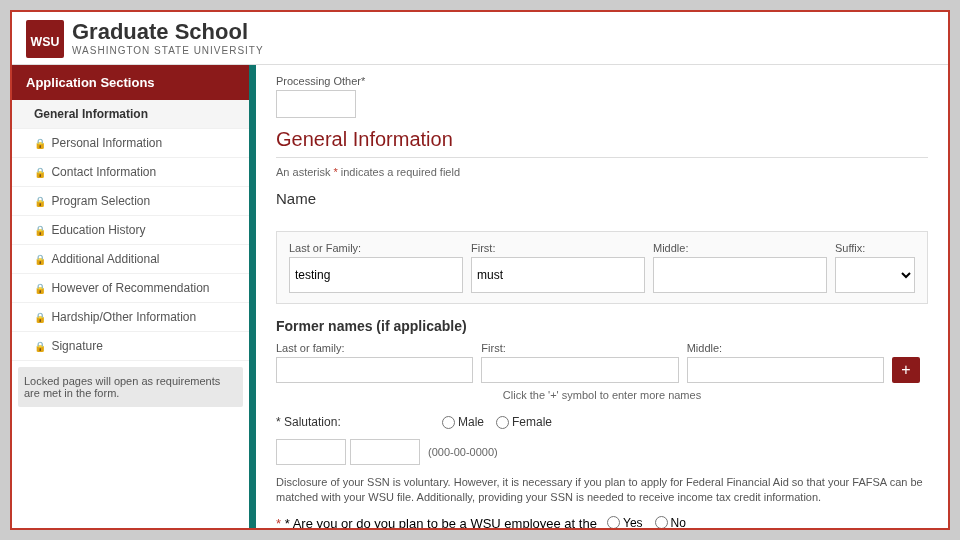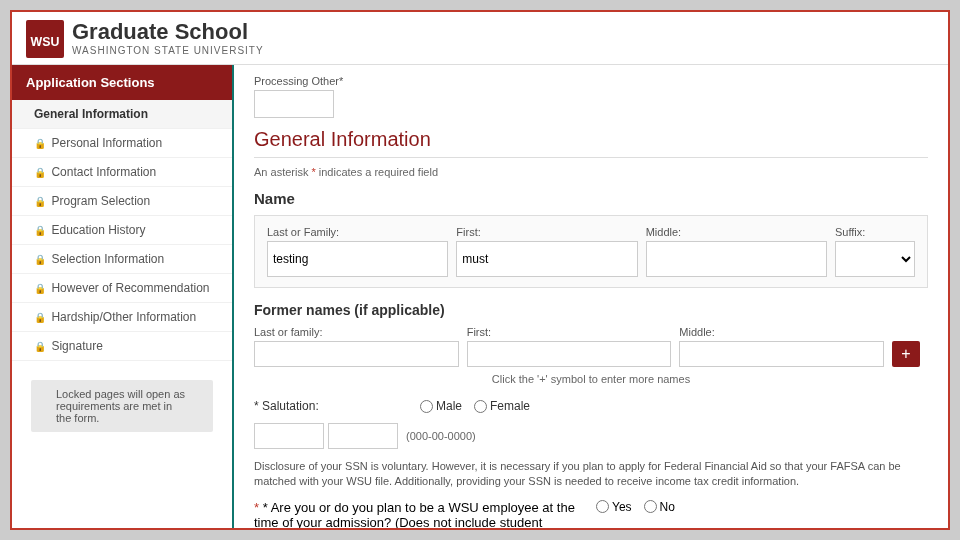--- a/index.html
+++ b/index.html
@@ -44,23 +44,23 @@
       letter-spacing: 1px;
       text-transform: uppercase;
     }
     .main-content {
       display: flex;
       flex: 1;
       overflow: hidden;
     }
     
     .sidebar {
-      width: 222px;
+      width: 244px;
       background: #fff;
-      border-right: 2px solid #0f766e;
+      border-right: 7px solid #0f766e;
       flex-shrink: 0;
       overflow-y: auto;
     }
     .sidebar-title {
       background: #8b1a1a;
       color: #fff;
       padding: 10px 14px;
       font-size: 13px;
       font-weight: bold;
     }
@@ -78,24 +78,24 @@
       color: #333;
       font-weight: bold;
     }
     .sidebar-item .lock-icon {
       margin-right: 5px;
       font-size: 10px;
       color: #888;
     }
     .sidebar-note {
       background: #e8e8e8;
-      padding: 8px 25px;
-      font-size: 11px;
-      color: #555;
-      margin: 19px;
+      padding: 8px 6px;
+      font-size: 11px;
+      color: #555;
+      margin: 6px;
       border-radius: 2px;
     }
     
     .form-area {
       flex: 1;
       overflow-y: auto;
       padding: 10px 20px 20px 20px;
       background: #fff;
     }
     .processing-code-row {
@@ -124,22 +124,22 @@
     }
     .required-note {
       font-size: 11px;
       color: #666;
       margin-bottom: 12px;
     }
     .asterisk { color: #c0392b; }
     .subsection-title {
       font-size: 15px;
       color: #333;
-      font-weight: bold;
-      margin-bottom: 8px;
+      font-weight: normal;
+      margin-bottom: 24px;
     }
     .name-grid {
       display: grid;
       grid-template-columns: 1fr 1fr 1fr 80px;
       gap: 8px;
       border: 1px solid #ddd;
       padding: 10px 12px;
       margin-bottom: 14px;
       background: #fafafa;
     }
@@ -329,21 +329,21 @@
       <div class="sidebar-item">
         <span class="lock-icon">🔒</span>
         <span>Program Selection</span>
       </div>
       <div class="sidebar-item">
         <span class="lock-icon">🔒</span>
         <span>Education History</span>
       </div>
       <div class="sidebar-item">
         <span class="lock-icon">🔒</span>
-        <span>Selection Information</span>
+        <span>Additional Additional</span>
       </div>
       <div class="sidebar-item">
         <span class="lock-icon">🔒</span>
         <span>However of Recommendation</span>
       </div>
       <div class="sidebar-item">
         <span class="lock-icon">🔒</span>
         <span>Hardship/Other Information</span>
       </div>
       <div class="sidebar-item">

